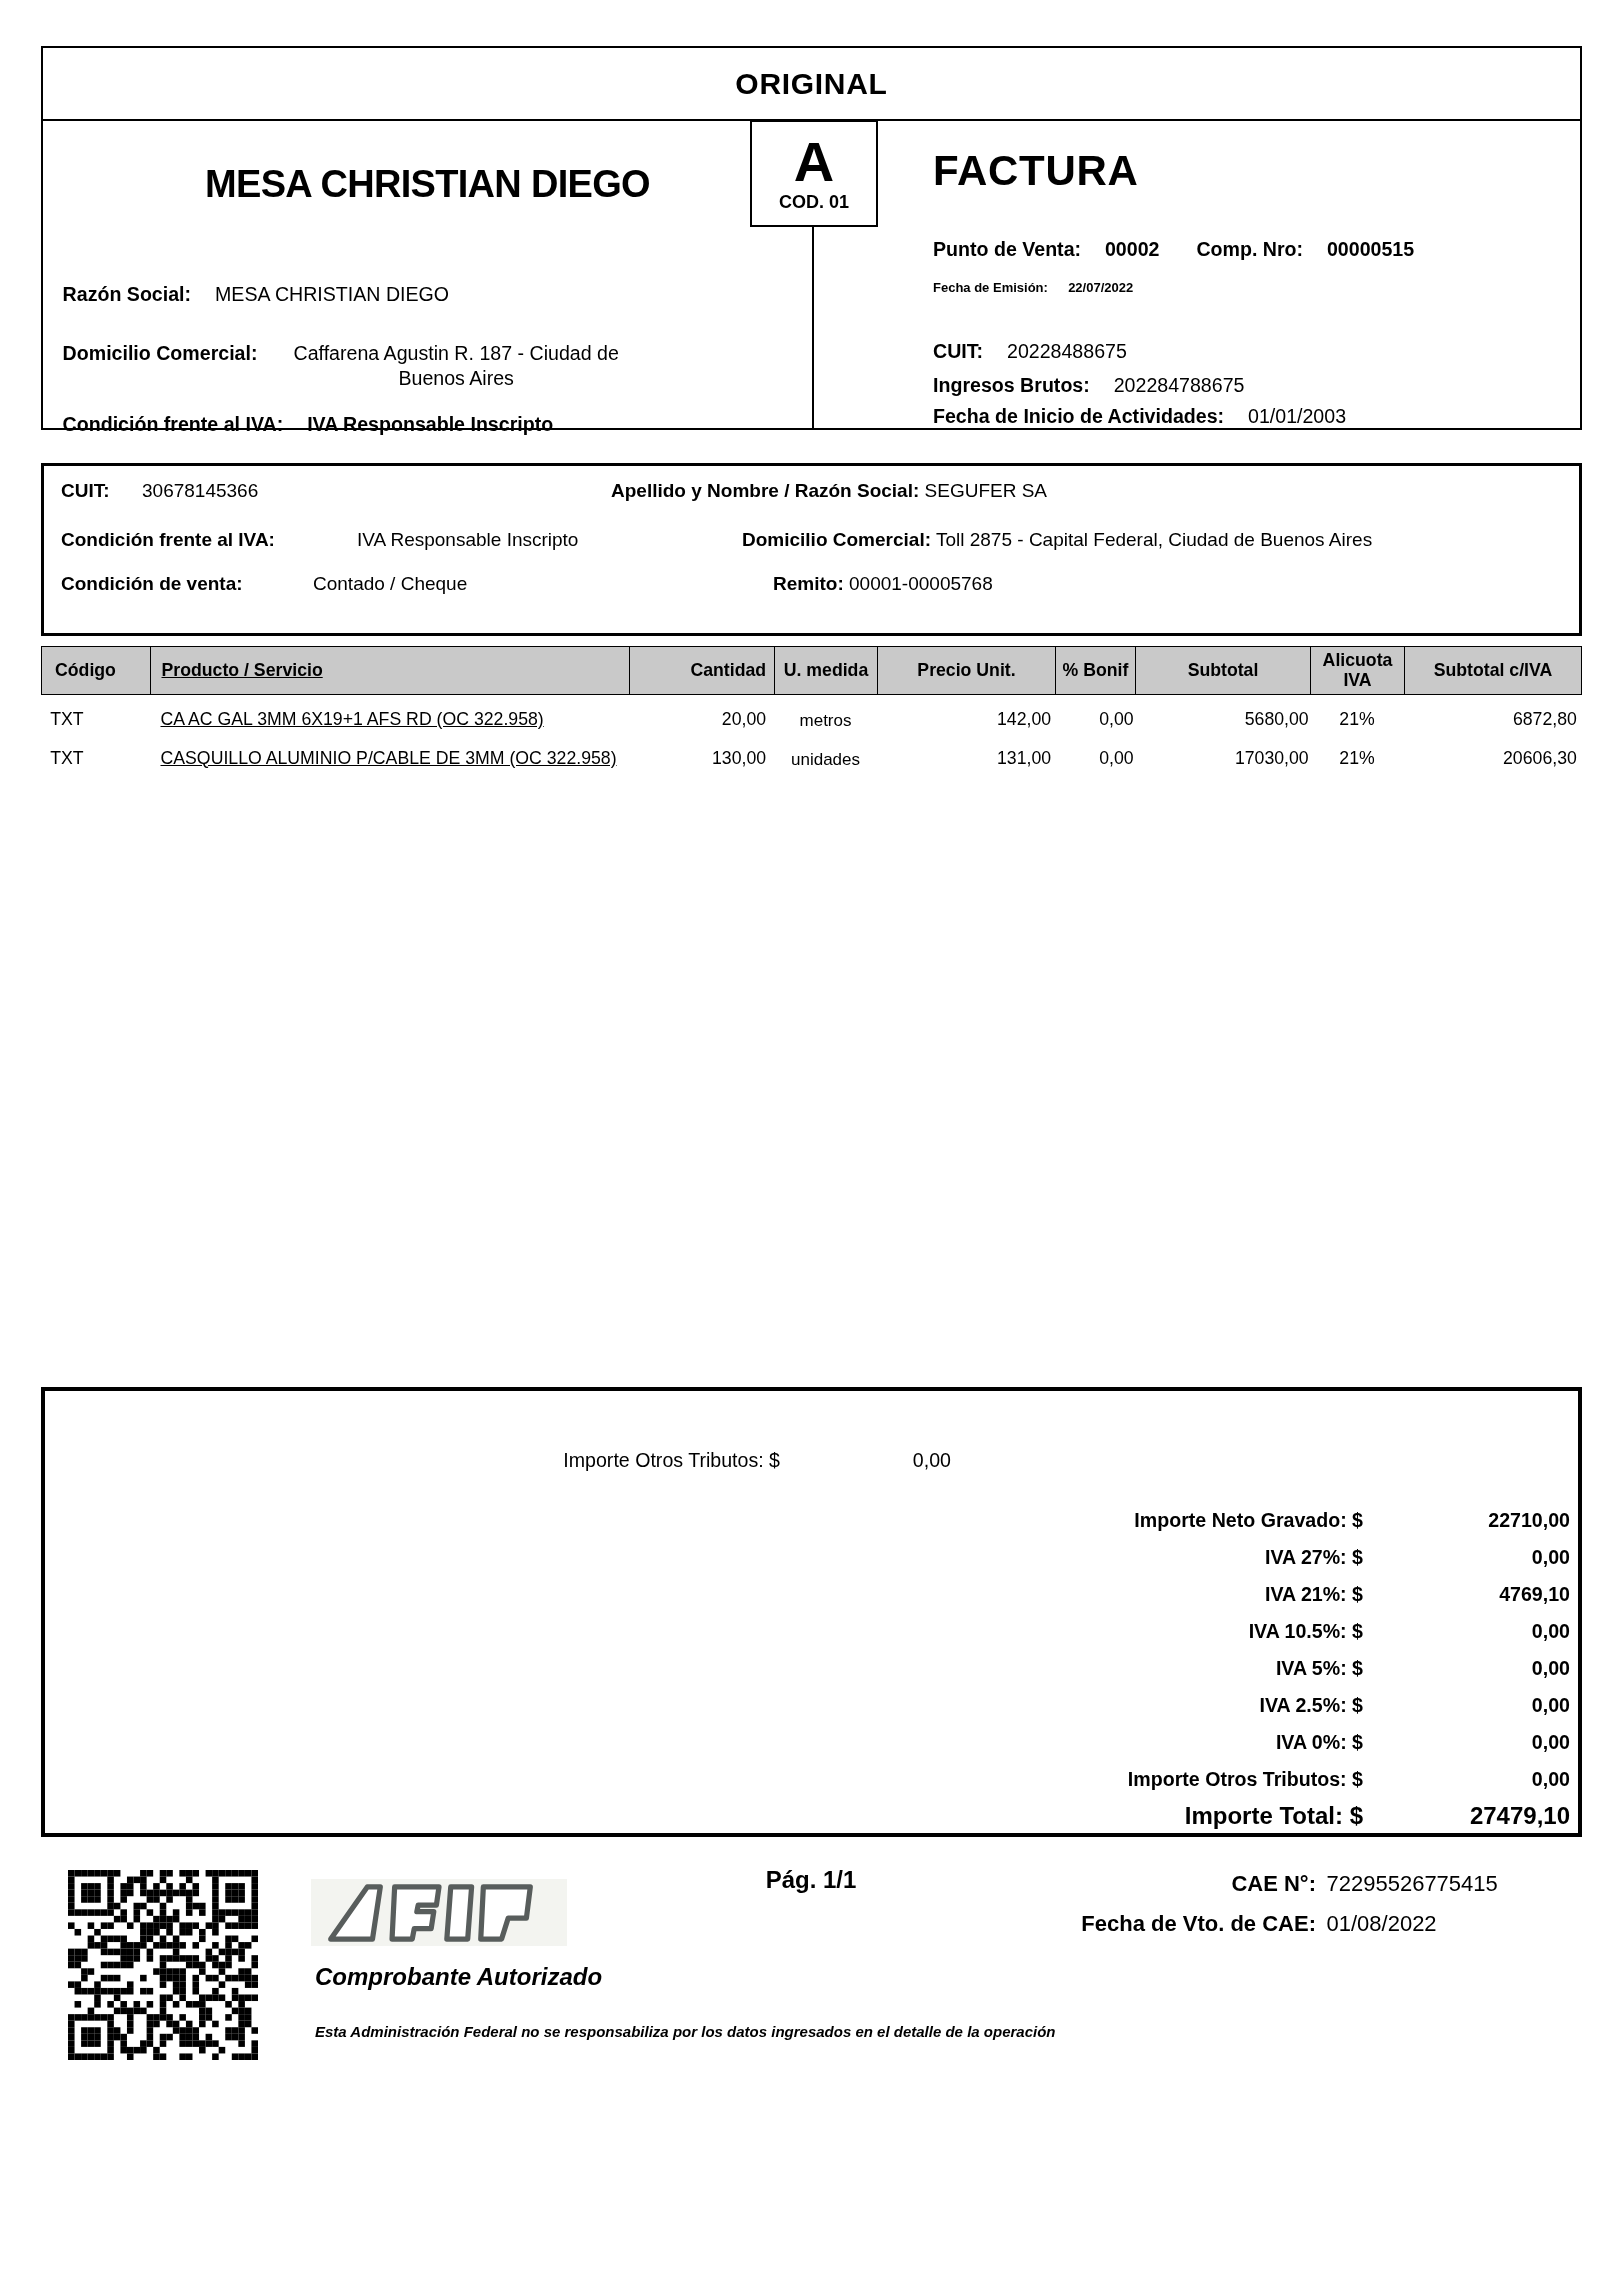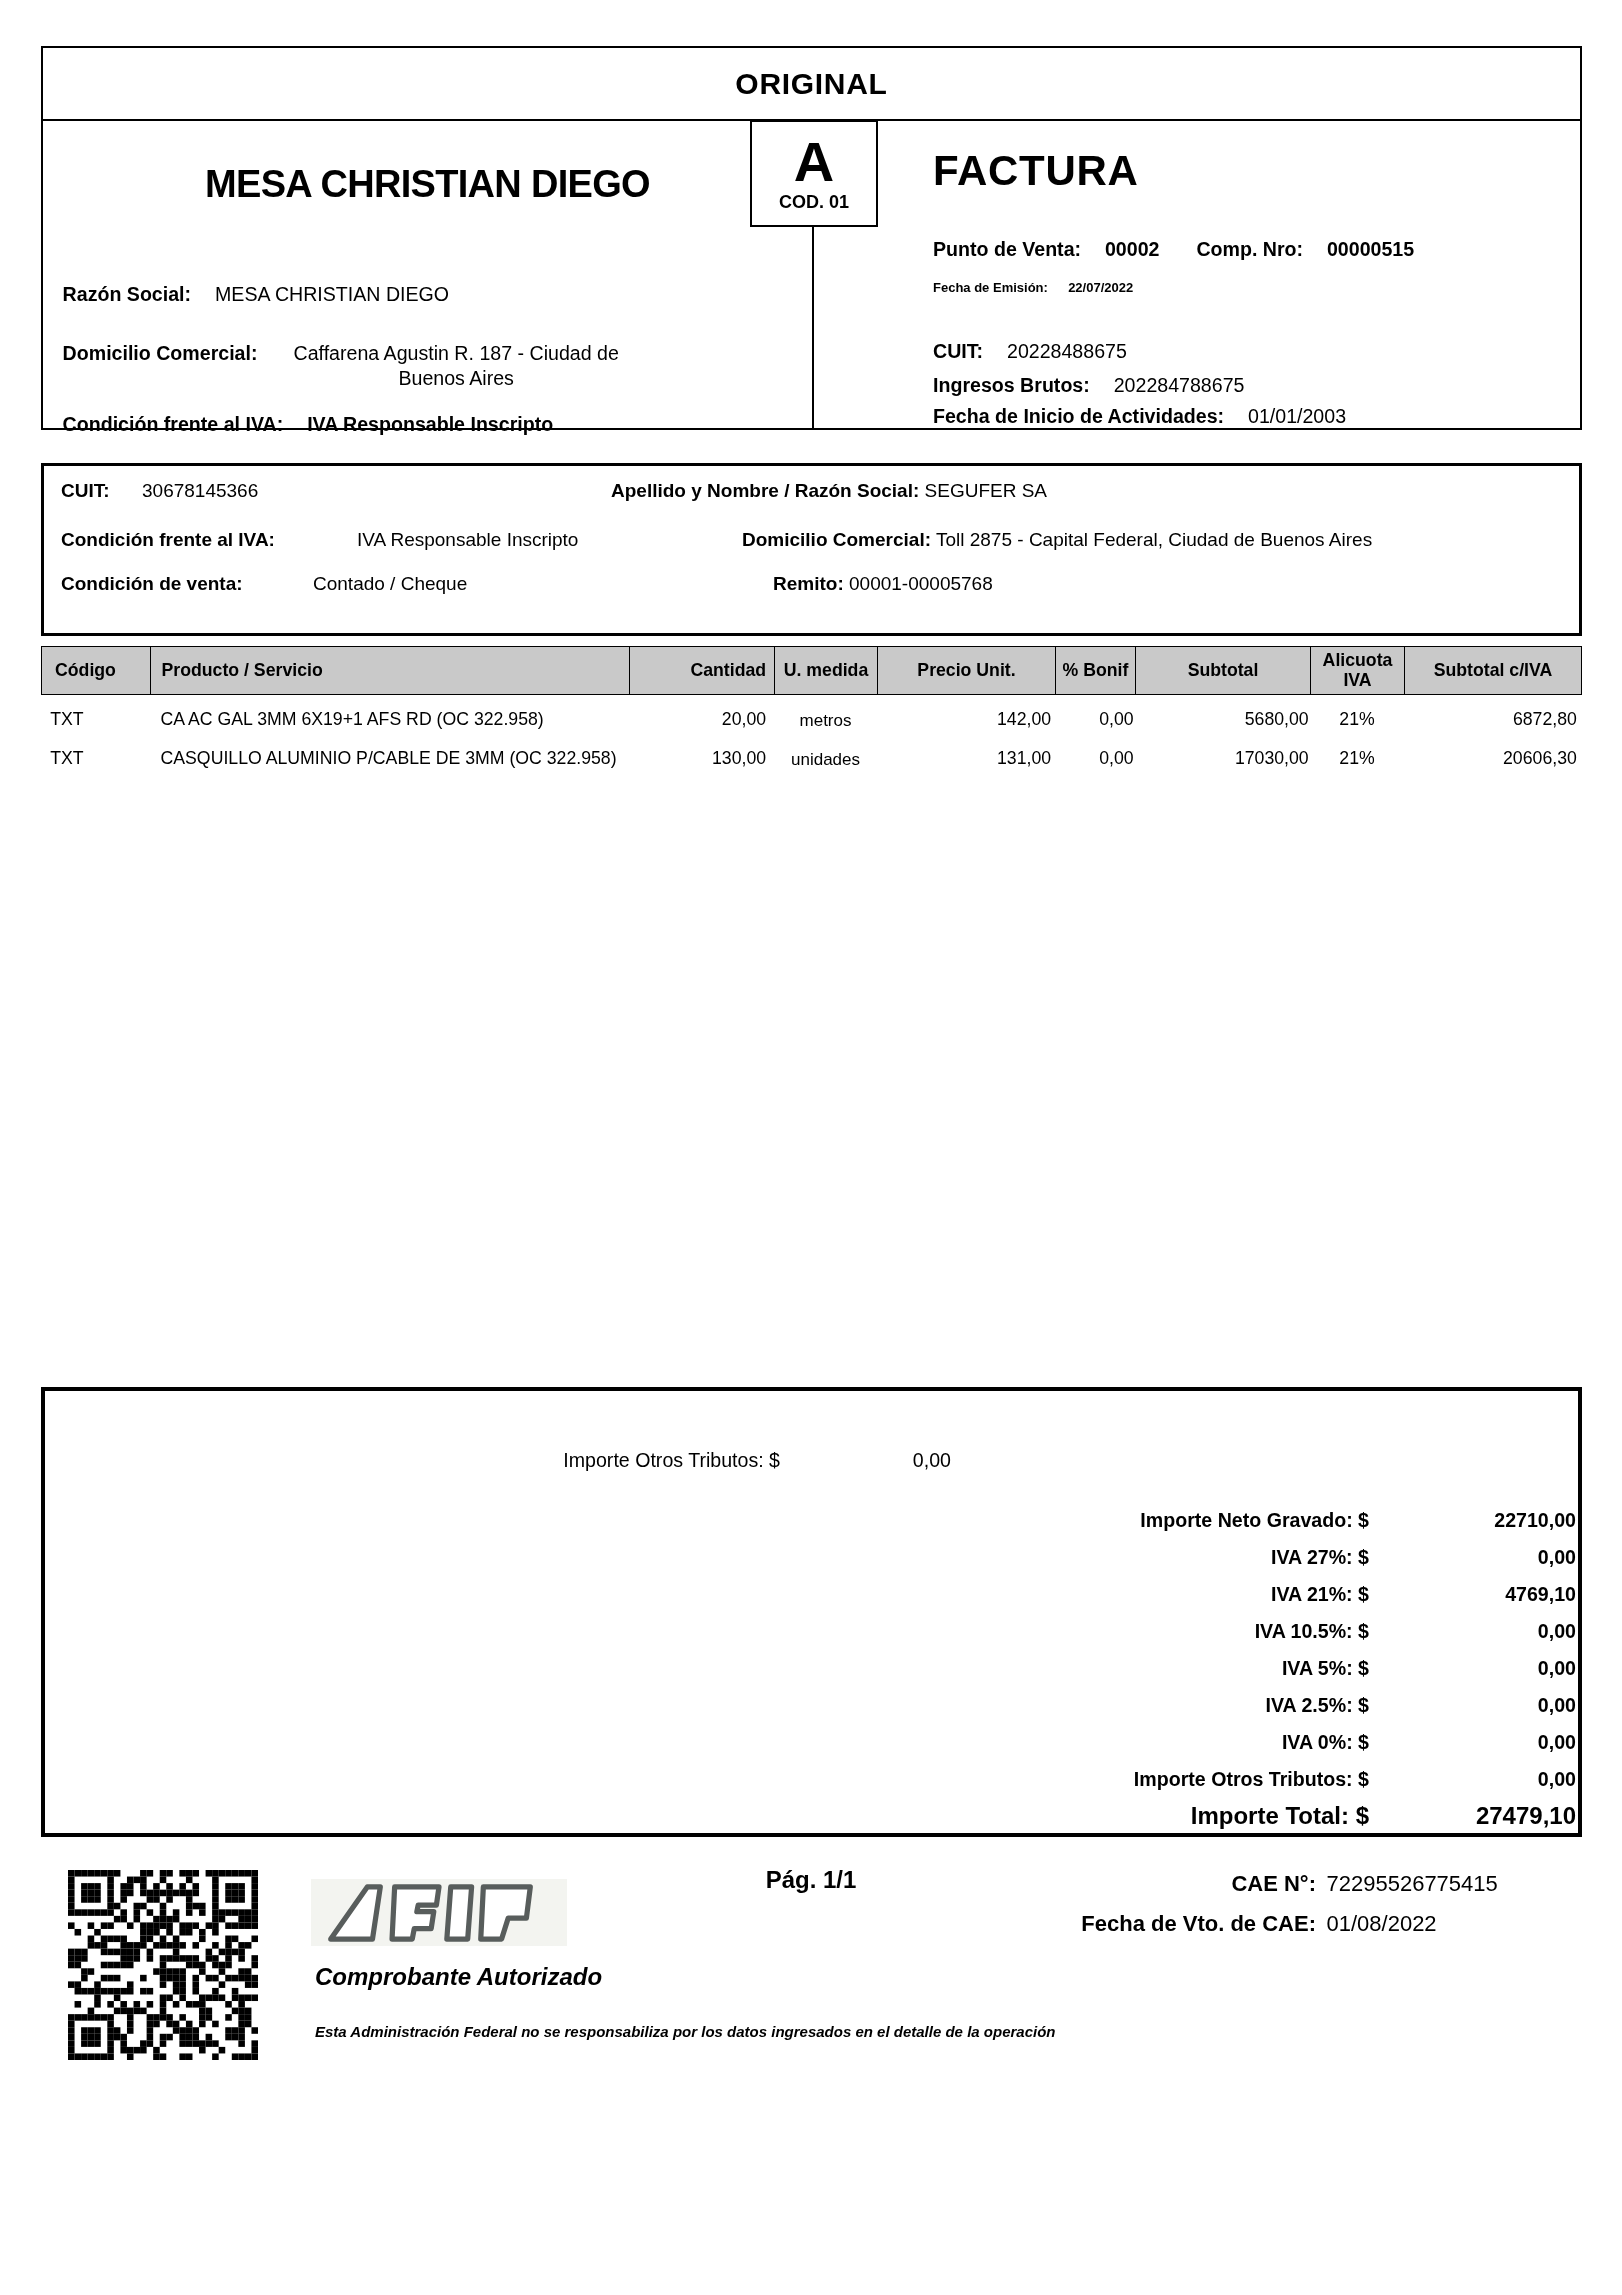--- a/index.html
+++ b/index.html
@@ -47,32 +47,32 @@
   
   #items-table{left:41px;top:646px;width:1541px;}
   .thead{display:flex;background:#c9c9c9;border:1.3px solid #000;box-sizing:border-box;height:49px;font-size:17.7px;font-weight:bold;}
   .thead .cell{border-right:1.3px solid #000;box-sizing:border-box;display:flex;align-items:center;height:100%;line-height:19.6px;}
   .thead .cell:last-child{border-right:none;}
   .c0{width:109px;}.c1{width:479px;}.c2{width:145px;}.c3{width:103px;}.c4{width:178px;}
   .c5{width:80px;}.c6{width:175px;}.c7{width:94px;}.c8{flex:1;}
   .al{justify-content:flex-start;text-align:left;}
   .ac{justify-content:center;text-align:center;}
   .ar{justify-content:flex-end;text-align:right;}
-  .pl14{padding-left:9.2px;}.pl16{padding-left:10.5px;}.pl20{padding-left:13px;}
+  .pl14{padding-left:9.2px;}.pl16{padding-left:10.5px;text-decoration:underline;}.pl20{padding-left:13px;}
   .pr2{padding-right:1.3px;}.pr6{padding-right:3.9px;}.pr8{padding-right:5.2px;}.pr12{padding-right:7.9px;}.pr16{padding-right:10.5px;}
   .tbody{margin-top:13px;}
   .trow{display:flex;align-items:flex-start;font-size:17.7px;line-height:23px;margin-bottom:14.4px;}
   .trow .cell{box-sizing:border-box;display:block;}
   .trow .unit{font-size:17px;padding-top:1.3px;}
 
   
   #totals-box{left:41px;top:1387px;width:1541px;height:450px;border:4.6px solid #000;box-sizing:border-box;}
   #tributos-top-label{position:absolute;left:0;top:58px;width:735px;text-align:right;font-size:19.6px;}
   #tributos-top-value{position:absolute;left:735px;top:58px;width:171px;text-align:right;font-size:19.6px;}
-  #totals-rows{position:absolute;top:110px;left:0;right:2px;}
+  #totals-rows{position:absolute;top:110px;left:0;right:8px;}
   .total-row{position:relative;height:37px;font-size:19.6px;font-weight:bold;}
   .total-row .lbl{position:absolute;right:207px;top:7.9px;white-space:nowrap;}
   .total-row .val{position:absolute;right:0;top:7.9px;white-space:nowrap;}
   .total-row.grand{height:42px;font-size:24px;}
   .total-row.grand .lbl{top:5.2px;}
   .total-row.grand .val{top:5.2px;}
 
   
   #qr-box{left:68px;top:1870px;width:190px;height:190px;}
   #afip-logo-box{left:311px;top:1879px;width:256px;height:67px;background:#f3f4f0;display:flex;align-items:center;justify-content:center;}

